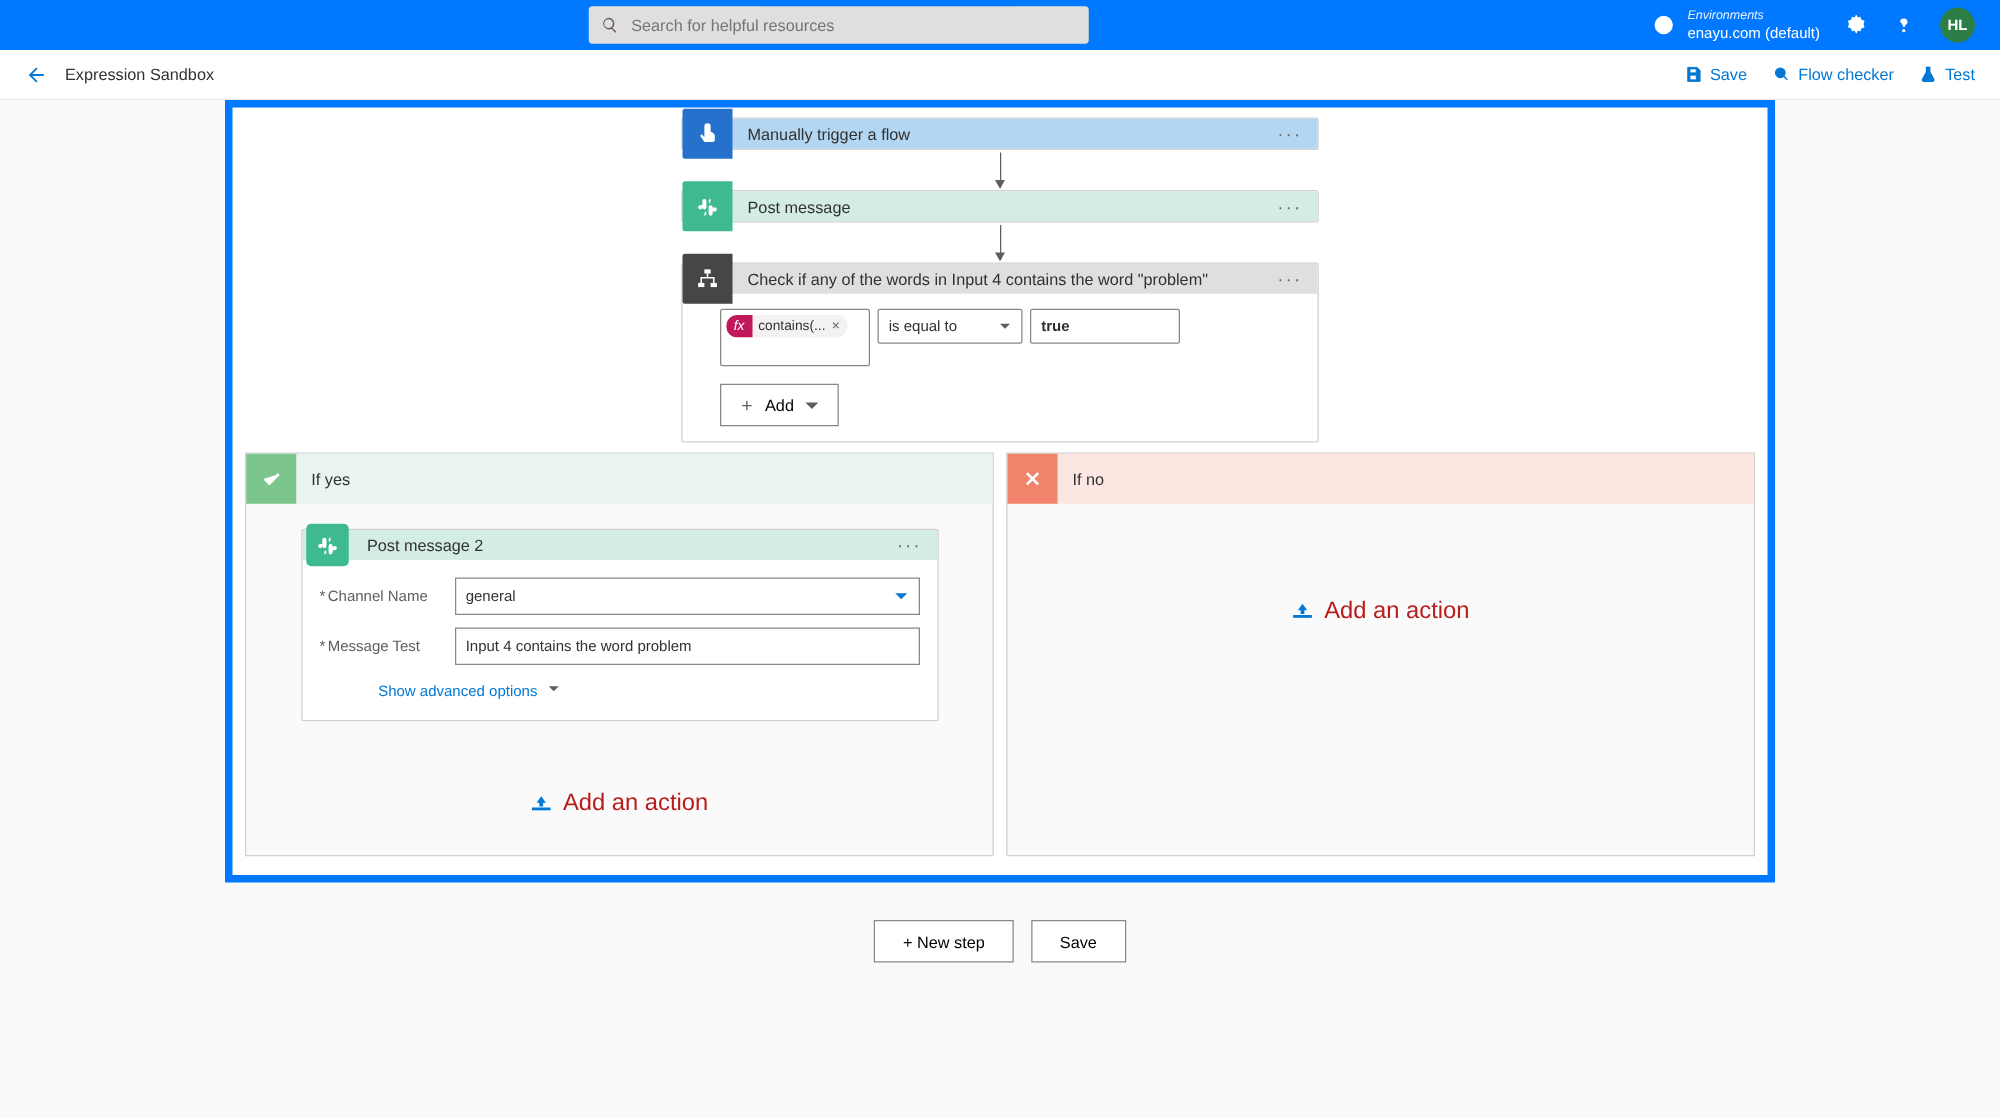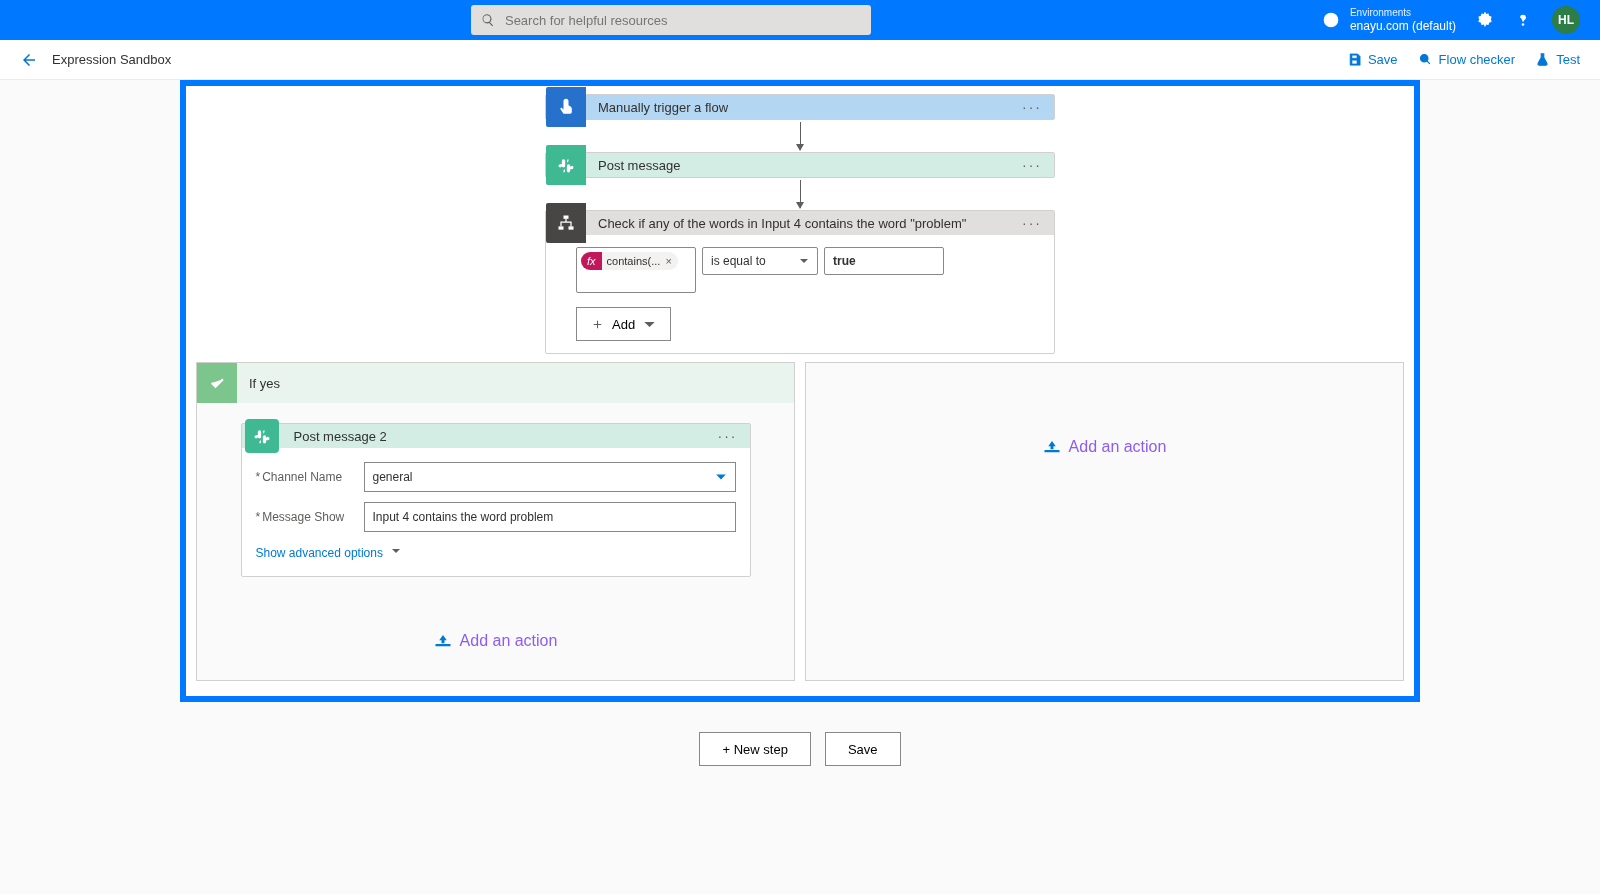--- a/index.html
+++ b/index.html
@@ -7,21 +7,21 @@
 
 
 .header { background: #0078ff; height: 40px; display: flex; align-items: center; padding: 0 20px; color: white; }
 .header-center { flex: 1; display: flex; justify-content: center; }
 .search-box { background: #e1dfdd; width: 400px; height: 30px; border-radius: 3px; display: flex; align-items: center; padding: 0 10px; }
 .search-box svg { width: 14px; height: 14px; fill: #605e5c; margin-right: 10px; }
 .search-box input { border: none; background: transparent; flex: 1; font-size: 13px; color: #605e5c; outline: none; }
 .header-right { display: flex; align-items: center; gap: 20px; }
 .env-block { display: flex; align-items: center; gap: 10px; }
 .env-text { font-size: 11px; line-height: 1.2; }
-.env-label { font-size: 10px; opacity: 0.9; }
+.env-label { font-size: 10px; opacity: 0.9; font-style: italic; }
 .env-name { font-size: 12px; }
 .header-icon { width: 18px; height: 18px; fill: white; stroke: white; cursor: pointer; }
 .avatar { width: 28px; height: 28px; border-radius: 50%; background: #2d7d46; color: white; display: flex; align-items: center; justify-content: center; font-size: 12px; font-weight: 600; }
 
 
 .toolbar { height: 40px; background: white; border-bottom: 1px solid #edebe9; display: flex; align-items: center; padding: 0 20px; }
 .back-arrow { width: 18px; height: 18px; fill: #0078d4; cursor: pointer; margin-right: 14px; }
 .page-title { font-size: 13px; color: #323130; }
 .toolbar-right { margin-left: auto; display: flex; gap: 20px; }
 .toolbar-btn { display: flex; align-items: center; gap: 6px; color: #0078d4; cursor: pointer; font-size: 13px; }
@@ -78,24 +78,24 @@
 .branch-body { padding: 20px 12px 30px 12px; display: flex; flex-direction: column; align-items: center; }
 
 .action-card { width: 100%; max-width: 510px; border: 1px solid #d2d0ce; background: white; border-radius: 2px; }
 .action-card .card-icon { border-radius: 4px; }
 .action-body { padding: 14px 14px 16px 14px; }
 .field-row { display: flex; align-items: center; margin-bottom: 10px; }
 .field-label { width: 108px; font-size: 12px; color: #605e5c; }
 .field-label::before { content: "*"; margin-right: 2px; }
 .field-input { flex: 1; border: 1px solid #8a8886; height: 30px; padding: 0 8px; font-size: 12px; display: flex; align-items: center; justify-content: space-between; }
 .field-input svg { width: 12px; height: 12px; fill: #0078d4; }
-.adv-link { color: #0078d4; font-size: 12px; cursor: pointer; display: inline-flex; align-items: flex-start; gap: 8px; margin-top: 4px; }
+.adv-link { color: #0078d4; font-size: 12px; cursor: pointer; display: inline-flex; align-items: flex-start; gap: 8px; margin-top: 4px; margin-left: 47px; }
 .adv-link svg { width: 10px; height: 10px; fill: #605e5c; }
 
-.add-action { display: inline-flex; align-items: center; gap: 8px; color: #8b5cf6; cursor: pointer; font-size: 16px; margin-top: 55px; }
+.add-action { display: inline-flex; align-items: center; gap: 8px; color: #b91c1c; cursor: pointer; font-size: 19px; margin-top: 55px; }
 .add-action svg { width: 18px; height: 14px; fill: #0078d4; }
 .branch-no .add-action { margin-top: 55px; }
 
 
 .bottom-row { display: flex; justify-content: center; gap: 14px; margin-top: 30px; }
 .btn { border: 1px solid #8a8886; background: white; height: 34px; padding: 0 22px; font-size: 13px; cursor: pointer; display: flex; align-items: center; }
 </style>
 </head>
 <body>
 
@@ -263,21 +263,21 @@
                 <div class="field-row">
                   <div class="field-label">Channel Name</div>
                   <div class="field-input">
                     <span>general</span>
                     <svg viewBox="0 0 10 10">
                         <path d="M1 3l4 4 4-4z"></path>
                       </svg>
                   </div>
                 </div>
                 <div class="field-row">
-                  <div class="field-label">Message Show</div>
+                  <div class="field-label">Message Test</div>
                   <div class="field-input">
                     <span>Input 4 contains the word problem</span>
                   </div>
                 </div>
                 <div class="adv-link">
                   <span>Show advanced options</span>
                   <svg viewBox="0 0 10 10">
                       <path d="M1 3l4 4 4-4z"></path>
                     </svg>
                 </div>
@@ -287,20 +287,28 @@
               <svg viewBox="0 0 24 18">
                   <rect x="2" y="13" width="20" height="3"></rect>
                   <path d="M12 1l-5 7h3v4h4V8h3z"></path>
                 </svg>
               <span>Add an action</span>
             </div>
           </div>
         </div>
 
         <div class="branch branch-no">
+          <div class="branch-header no-header">
+            <div class="branch-icon no-icon">
+              <svg viewBox="0 0 24 24" fill="none" stroke="white" stroke-width="3">
+                  <path d="M6 6l12 12M18 6L6 18"></path>
+                </svg>
+            </div>
+            <div class="branch-title">If no</div>
+          </div>
           <div class="branch-body">
             <div class="add-action">
               <svg viewBox="0 0 24 18">
                   <rect x="2" y="13" width="20" height="3"></rect>
                   <path d="M12 1l-5 7h3v4h4V8h3z"></path>
                 </svg>
               <span>Add an action</span>
             </div>
           </div>
         </div>

